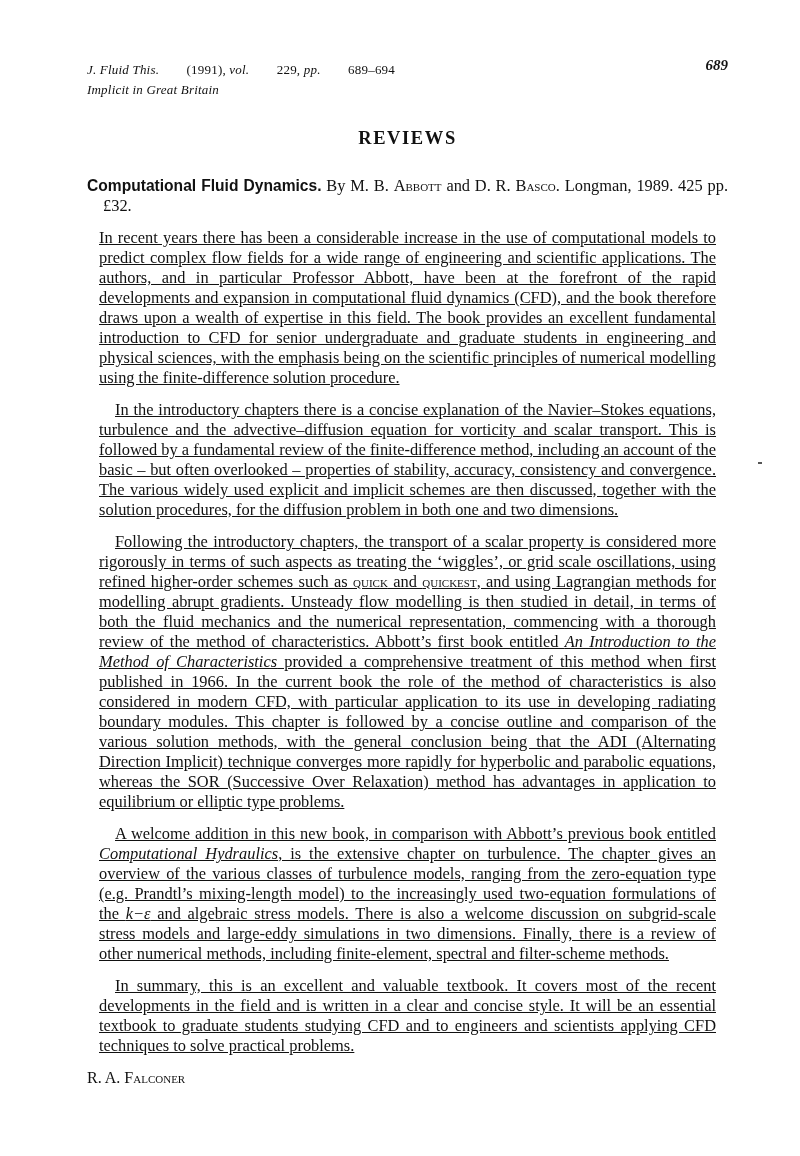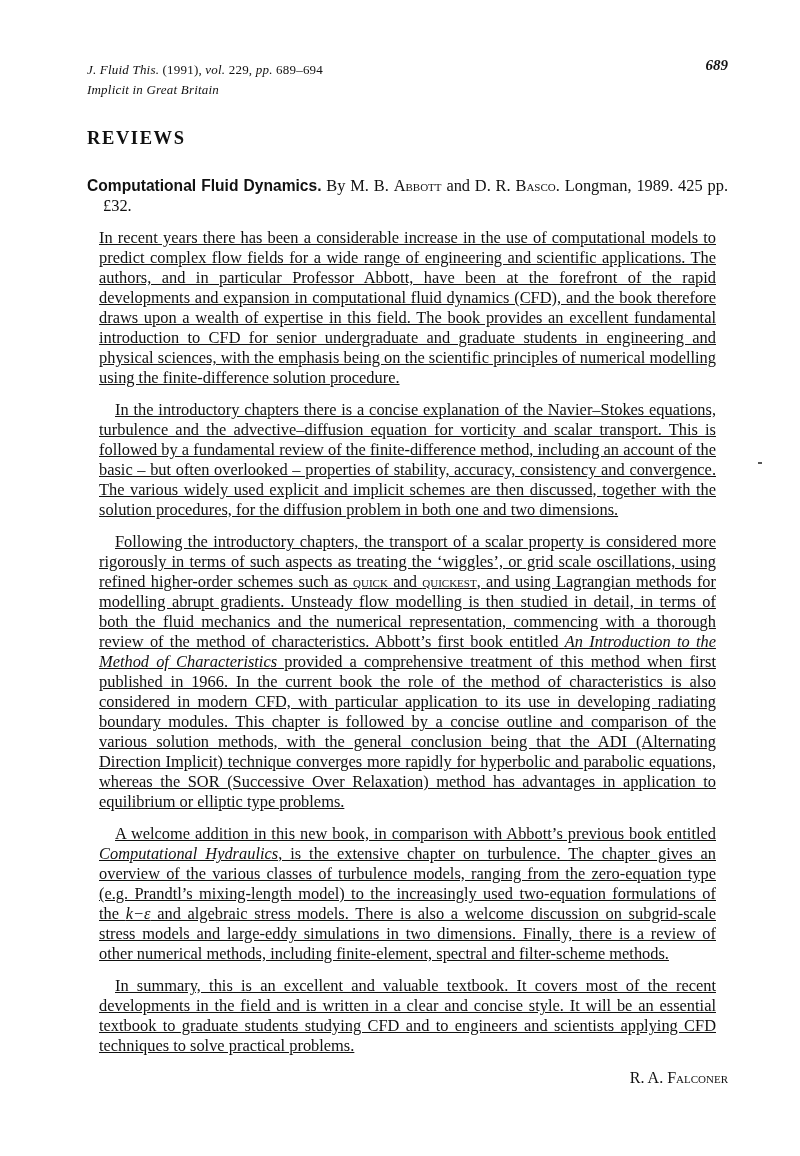--- a/index.html
+++ b/index.html
@@ -7,27 +7,27 @@
     width: 800px; height: 1156px; position: relative; overflow: hidden;
     font-family: "DejaVu Serif", "Liberation Serif", serif;
     color: #111111;
   }
   .page { position: absolute; left: 87px; top: 0; width: 641px; }
   .running-head { position: absolute; left: 0; top: 60px; width: 641px; }
   .journal-line {
     font-family: "Liberation Serif", serif; font-style: italic;
     font-size: 13px; line-height: 20px; letter-spacing: 0.2px;
   }
-  .journal-line .upright { font-style: normal; }
+  .journal-line .upright { font-style: normal; margin-left: 24px; }
   .page-number {
     position: absolute; right: 0; top: -3px;
     font-family: "Liberation Serif", serif; font-weight: bold; font-size: 15px; font-style: italic;
   }
   .section-title {
-    position: absolute; left: 0; top: 128px; width: 641px; text-align: left;
+    position: absolute; left: 0; top: 128px; width: 641px; text-align: center;
     font-family: "Liberation Serif", serif; font-weight: bold;
     font-size: 18.5px; letter-spacing: 1.6px;
   }
   .review { position: absolute; left: 0; top: 176px; width: 641px; }
   .review-heading {
     font-family: "Liberation Serif", serif; font-size: 16.4px; line-height: 20px;
     padding-left: 16px; text-indent: -16px; text-align: justify;
     text-align-last: left; margin-bottom: 0;
   }
   .book-title {
@@ -35,21 +35,21 @@
   }
   .sc { font-variant: small-caps; }
   .body-text {
     font-family: "Liberation Serif", serif; font-size: 16.4px; line-height: 20px;
     text-align: justify;
   }
   .body-text p { margin: 12px; text-decoration: underline; }
   .body-text p + p { text-indent: 16px; }
   .reviewer {
     font-family: "Liberation Serif", serif; font-size: 16px; line-height: 20px;
-    text-align: right; font-variant: small-caps; margin-top: 12px;
+    font-variant: small-caps; margin-top: 12px;
   }
   .margin-mark {
     position: absolute; left: 758px; top: 462px; width: 4px; height: 1.5px;
     background: #555555;
   }
 </style>
 </head>
 <body>
 
 <div class="page">

